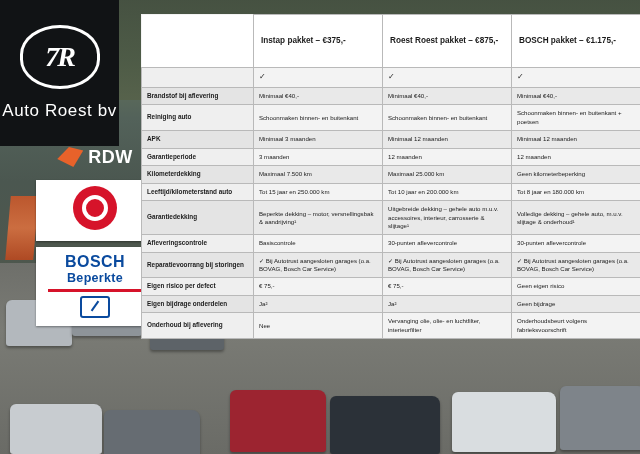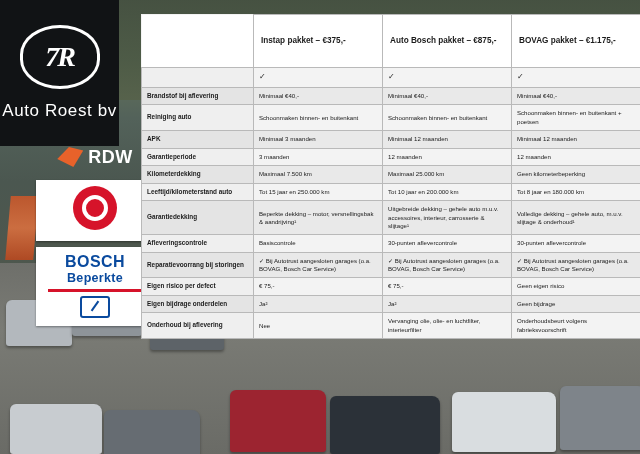--- a/index.html
+++ b/index.html
@@ -286,22 +286,22 @@
     <colgroup>
       <col class="c-label">
       <col class="c-pkg">
       <col class="c-pkg">
       <col class="c-pkg">
     </colgroup>
     <thead>
       <tr>
         <th class="corner"></th>
         <th>Instap pakket – €375,-</th>
-        <th>Auto Bosch pakket – €875,-</th>
-        <th>BOVAG pakket – €1.175,-</th>
+        <th>Roest Roest pakket – €875,-</th>
+        <th>BOSCH pakket – €1.175,-</th>
       </tr>
     </thead>
     <tbody id="tbody">
         <tr>
           <td class="label"></td>
           <td class="check">✓</td>
           <td class="check">✓</td>
           <td class="check">✓</td>
         </tr>
         <tr>

